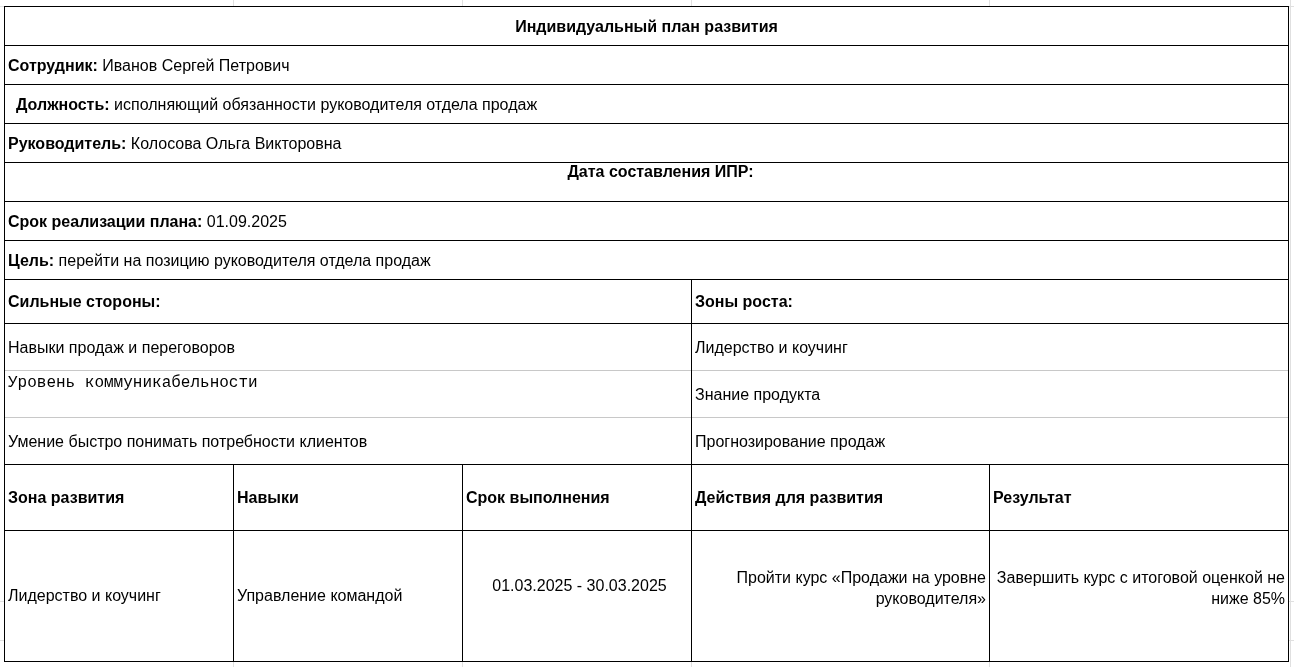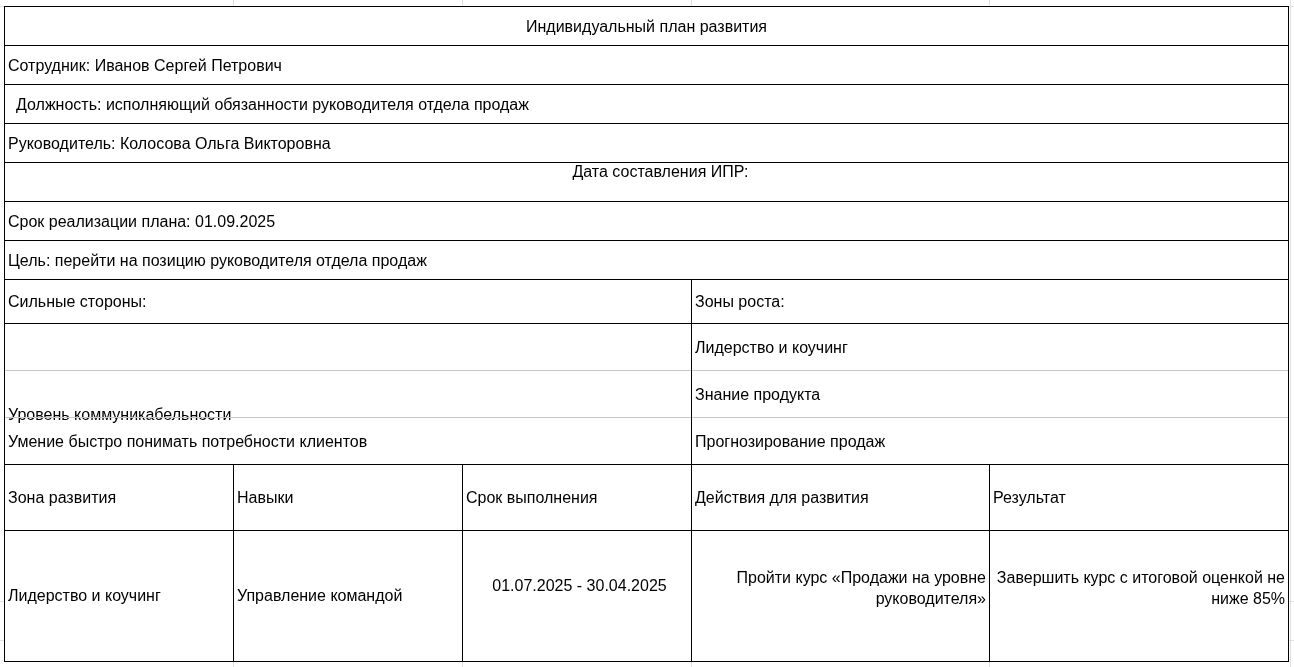--- a/index.html
+++ b/index.html
@@ -17,21 +17,21 @@
   .sheet {
     position: absolute; left: 4px; top: 6px; width: 1285px; height: 656px;
     background: #fff;
     border: 1.5px solid #000; box-sizing: border-box;
   }
   .cell {
     position: absolute; box-sizing: border-box;
     display: flex; align-items: center;
     padding: 0 3px; white-space: nowrap; overflow: hidden;
   }
-  .b { font-weight: normal; }
+  .b { font-weight: bold; }
   .hl { position: absolute; height: 0; border-top: 1.5px solid #000; }
   .hl-light { position: absolute; height: 0; border-top: 1px solid #c8c8c8; }
   .vl { position: absolute; width: 0; border-left: 1.5px solid #000; }
   .center { justify-content: center; }
   .wrap { white-space: normal; line-height: 21px; text-align: right; }
 </style>
 </head>
 <body>
 
 <div class="bg-grid">
@@ -77,43 +77,44 @@
 
   <div class="cell" style="left:0; top:234px; width:1283px; height:39px;">
     <span class="b">Цель:</span>&nbsp;<span>перейти на позицию руководителя отдела продаж</span>
   </div>
   <div class="hl" style="left:0; top:272px; width:1283px;"></div>
 
   <div class="cell b" style="left:0; top:273px; width:686px; height:44px;">Сильные стороны:</div>
   <div class="cell b" style="left:687px; top:273px; width:596px; height:44px;">Зоны роста:</div>
   <div class="hl" style="left:0; top:316px; width:1283px;"></div>
 
+  <div class="cell" style="left:0; top:317px; width:686px; height:47px;">Навыки продаж и переговоров</div>
   <div class="cell" style="left:687px; top:317px; width:596px; height:47px;">Лидерство и коучинг</div>
   <div class="hl-light" style="left:0; top:363px; width:1283px;"></div>
 
-  <div class="cell" style="left:0; top:384px; width:686px; height:47px;">Уровень коммуникабельности</div>
+  <div class="cell" style="left:0; top:352px; width:686px; height:47px;font-family:Liberation Mono, monospace;">Уровень коммуникабельности</div>
   <div class="cell" style="left:687px; top:364px; width:596px; height:47px;">Знание продукта</div>
   <div class="hl-light" style="left:0; top:410px; width:1283px;"></div>
 
   <div class="cell" style="left:0; top:411px; width:686px; height:47px;">Умение быстро понимать потребности клиентов</div>
   <div class="cell" style="left:687px; top:411px; width:596px; height:47px;">Прогнозирование продаж</div>
   <div class="hl" style="left:0; top:457px; width:1283px;"></div>
 
   <div class="vl" style="left:686px; top:273px; height:185px;"></div>
 
   <div class="cell b" style="left:0; top:458px; width:228px; height:65px;">Зона развития</div>
   <div class="cell b" style="left:229px; top:458px; width:228px; height:65px;">Навыки</div>
   <div class="cell b" style="left:458px; top:458px; width:228px; height:65px;">Срок выполнения</div>
   <div class="cell b" style="left:687px; top:458px; width:297px; height:65px;">Действия для развития</div>
   <div class="cell b" style="left:985px; top:458px; width:298px; height:65px;">Результат</div>
   <div class="hl" style="left:0; top:523px; width:1283px;"></div>
 
   <div class="cell" style="left:0; top:524px; width:228px; height:130px;">Лидерство и коучинг</div>
   <div class="cell" style="left:229px; top:524px; width:228px; height:130px;">Управление командой</div>
-  <div class="cell center" style="left:458px; top:524px; width:228px; height:110px; padding-left:8px;">01.07.2025 - 30.04.2025</div>
+  <div class="cell center" style="left:458px; top:524px; width:228px; height:110px; padding-left:8px;">01.03.2025 - 30.03.2025</div>
   <div class="cell wrap" style="left:687px; top:524px; width:297px; height:130px; padding-bottom:16px;">Пройти курс «Продажи на уровне руководителя»</div>
   <div class="cell wrap" style="left:985px; top:524px; width:298px; height:130px; padding-bottom:16px;">Завершить курс с итоговой оценкой не ниже 85%</div>
 
   <div class="vl" style="left:228px; top:458px; height:196px;"></div>
   <div class="vl" style="left:457px; top:458px; height:196px;"></div>
   <div class="vl" style="left:686px; top:458px; height:196px;"></div>
   <div class="vl" style="left:984px; top:458px; height:196px;"></div>
 </div>
 
 </body></html>

